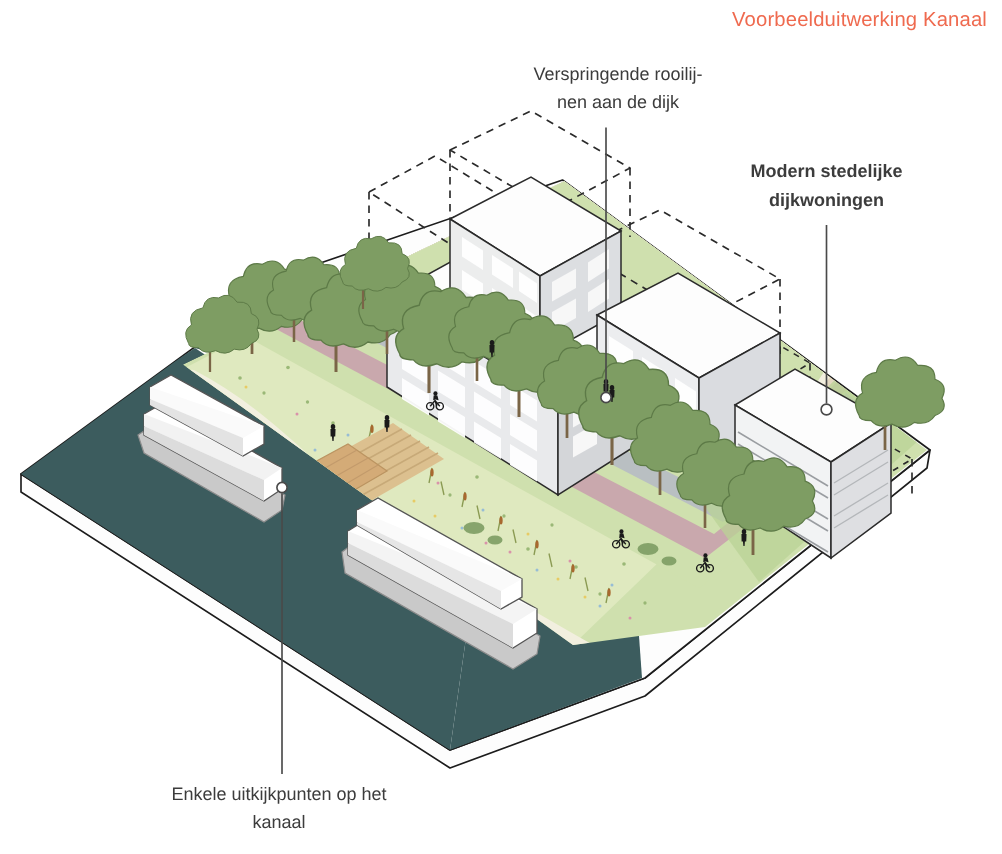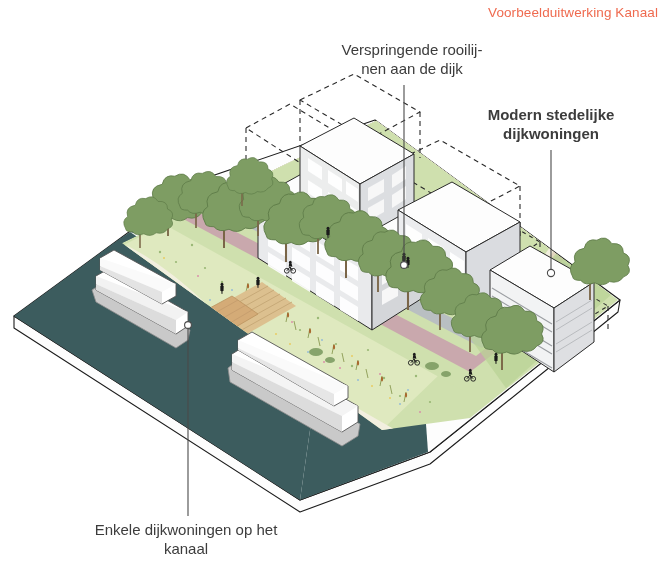--- a/index.html
+++ b/index.html
@@ -18,21 +18,21 @@
   .doc-title{
     position:absolute;
     right:10px;top:5px;
     font-size:13.5px;
     color:#ef6a4f;
     letter-spacing:.1px;
     white-space:nowrap;
   }
   .anno{
     position:absolute;
-    font-size:15px;
+    font-size:12px;
     color:#3c3c3c;
     line-height:19px;
     text-align:center;
     white-space:pre-line;
   }
   #anno-rooilijnen{left:312px;top:40px;width:200px;}
   #anno-dijkwoningen{left:466px;top:105px;width:170px;font-weight:bold;}
   #anno-uitkijkpunten{left:72px;top:520px;width:228px;}
 </style>
 </head>
@@ -442,14 +442,14 @@
 </div>
 
 <div class="doc-title">Voorbeelduitwerking Kanaal</div>
 
 <div class="anno" id="anno-rooilijnen">Verspringende rooilij-
 nen aan de dijk</div>
 
 <div class="anno" id="anno-dijkwoningen">Modern stedelijke
 dijkwoningen</div>
 
-<div class="anno" id="anno-uitkijkpunten">Enkele dijkwoningen op het
+<div class="anno" id="anno-uitkijkpunten">Enkele uitkijkpunten op het
 kanaal</div>
 
 </body></html>

